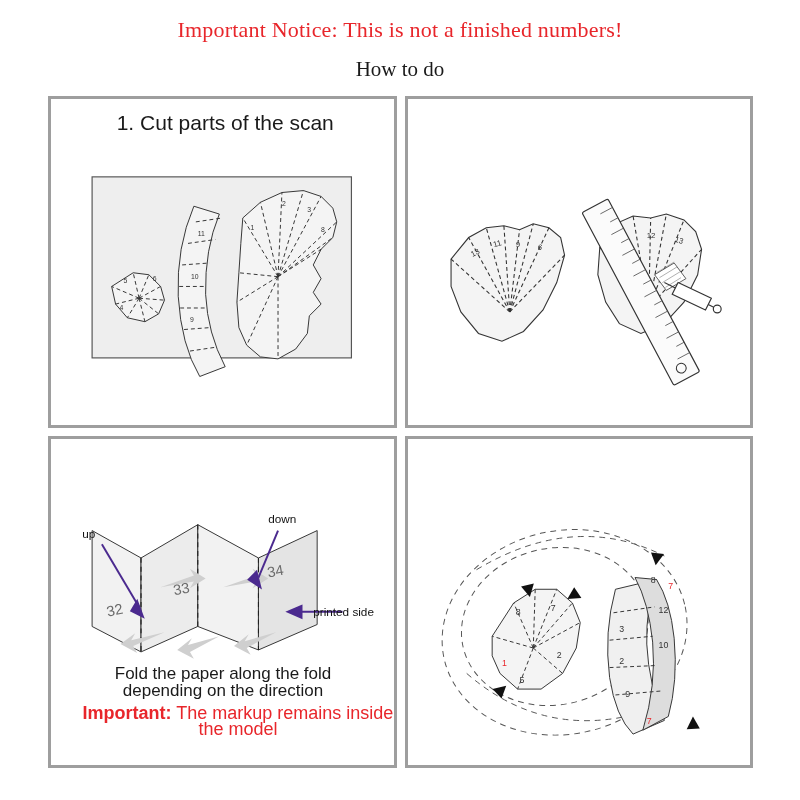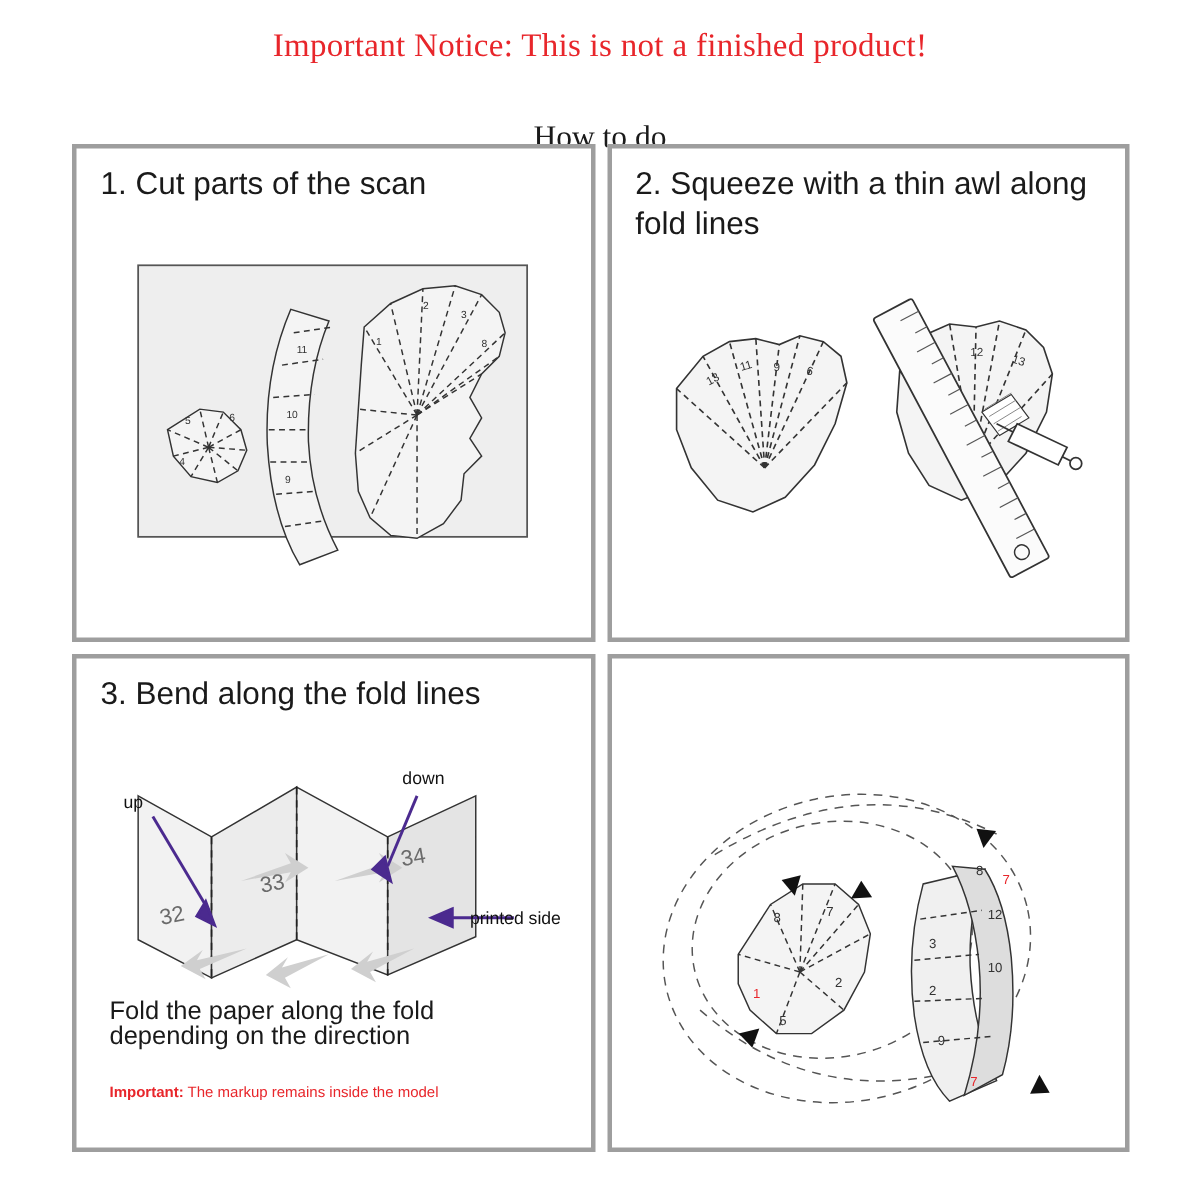--- a/index.html
+++ b/index.html
@@ -34,32 +34,32 @@
   }
   .howto {
     position: absolute;
     top: 57px;
     left: 0;
     width: 800px;
     text-align: center;
     font-family: "Liberation Serif", serif;
     font-size: 21px;
     color: #1a1a1a;
-    margin-top: 22px;
   }
   .grid {
     position: absolute;
     left: 48px;
     top: 96px;
     width: 705px;
     height: 672px;
     display: grid;
     grid-template-columns: 1fr 1fr;
     grid-template-rows: 1fr 1fr;
     gap: 8px;
+    text-align: center;
   }
   .panel {
     position: relative;
     border: 3px solid #9e9e9e;
     background: #ffffff;
     box-sizing: border-box;
     overflow: hidden;
   }
   .panel-title {
     position: absolute;
@@ -88,34 +88,34 @@
     width: 300px;
     font-size: 17px;
     line-height: 17px;
     color: #1a1a1a;
   }
   .cap-important {
     position: absolute;
     left: 22px;
     bottom: 28px;
     width: 330px;
-    font-size: 10px;
+    font-size: 18px;
     line-height: 16px;
     color: #e8262b;
   }
   .cap-important b {
     color: #e8262b;
   }
 </style>
 </head>
 <body>
 
 <div class="page">
 
-  <div class="notice">Important Notice: This is not a finished product!</div>
+  <div class="notice">Important Notice: This is not a finished numbers!</div>
   <div class="howto">How to do</div>
 
   <div class="grid">
 
     <div class="panel">
       <div class="panel-title">
         <span class="num">1.</span>
         <span>Cut parts of the scan</span>
       </div>
       <svg class="art" viewBox="0 0 350 330" preserveAspectRatio="xMidYMid meet">
@@ -176,24 +176,20 @@
           </g>
           <text x="262" y="114" font-size="7" fill="#333" stroke="none" font-family="Liberation Sans, sans-serif">3</text>
           <text x="236" y="108" font-size="7" fill="#333" stroke="none" font-family="Liberation Sans, sans-serif">2</text>
           <text x="204" y="132" font-size="7" fill="#333" stroke="none" font-family="Liberation Sans, sans-serif">1</text>
           <text x="276" y="134" font-size="7" fill="#333" stroke="none" font-family="Liberation Sans, sans-serif">8</text>
         </g>
       </svg>
     </div>
 
     <div class="panel">
-      <div class="panel-title">
-        <span class="num">2.</span>
-        <span>Squeeze with a thin awl along fold lines</span>
-      </div>
       <svg class="art" viewBox="0 0 350 330" preserveAspectRatio="xMidYMid meet">
 
         <g stroke="#333" fill="#f4f4f4" stroke-width="1.1">
           <path d="M44 162 L62 140 L80 130 L98 128 L114 132 L128 126 L144 130 L156 140
                    L160 158 L152 186 L138 214 L118 236 L96 246 L72 238 L54 216 L44 190 Z"></path>
           <g stroke-dasharray="4 3" fill="none">
             <path d="M104 216 L62 140"></path>
             <path d="M104 216 L80 130"></path>
             <path d="M104 216 L98 128"></path>
             <path d="M104 216 L114 132"></path>
@@ -254,24 +250,20 @@
             <line x1="296" y1="176" x2="296" y2="190"></line>
             <line x1="308" y1="176" x2="308" y2="185"></line>
             <line x1="320" y1="176" x2="320" y2="190"></line>
           </g>
           <circle cx="330" cy="191" r="5" fill="none" stroke="#333" stroke-width="1"></circle>
         </g>
       </svg>
     </div>
 
     <div class="panel">
-      <div class="panel-title">
-        <span class="num">3.</span>
-        <span>Bend along the fold lines</span>
-      </div>
       <svg class="art" viewBox="0 0 350 330" preserveAspectRatio="xMidYMid meet">
 
         <g stroke="#333" stroke-width="1">
           <polygon points="42,92 92,120 92,216 42,190" fill="#f2f2f2"></polygon>
           <polygon points="92,120 150,86 150,190 92,216" fill="#ececec"></polygon>
           <polygon points="150,86 212,120 212,214 150,190" fill="#f2f2f2"></polygon>
           <polygon points="212,120 272,92 272,188 212,214" fill="#e4e4e4"></polygon>
         </g>
 
         <g stroke="#222" stroke-dasharray="5 4" stroke-width="1.1">

